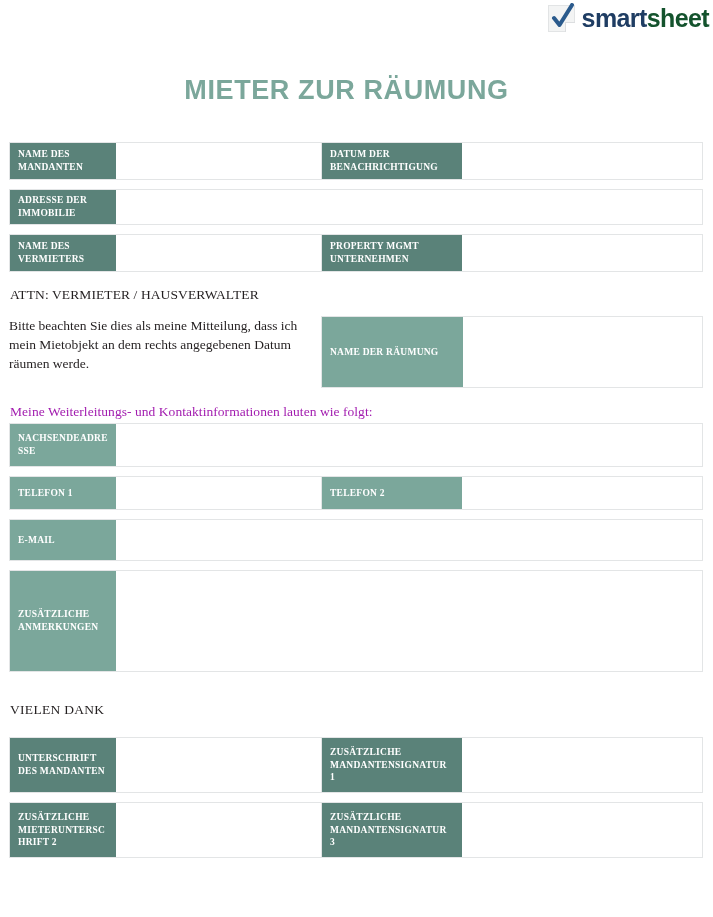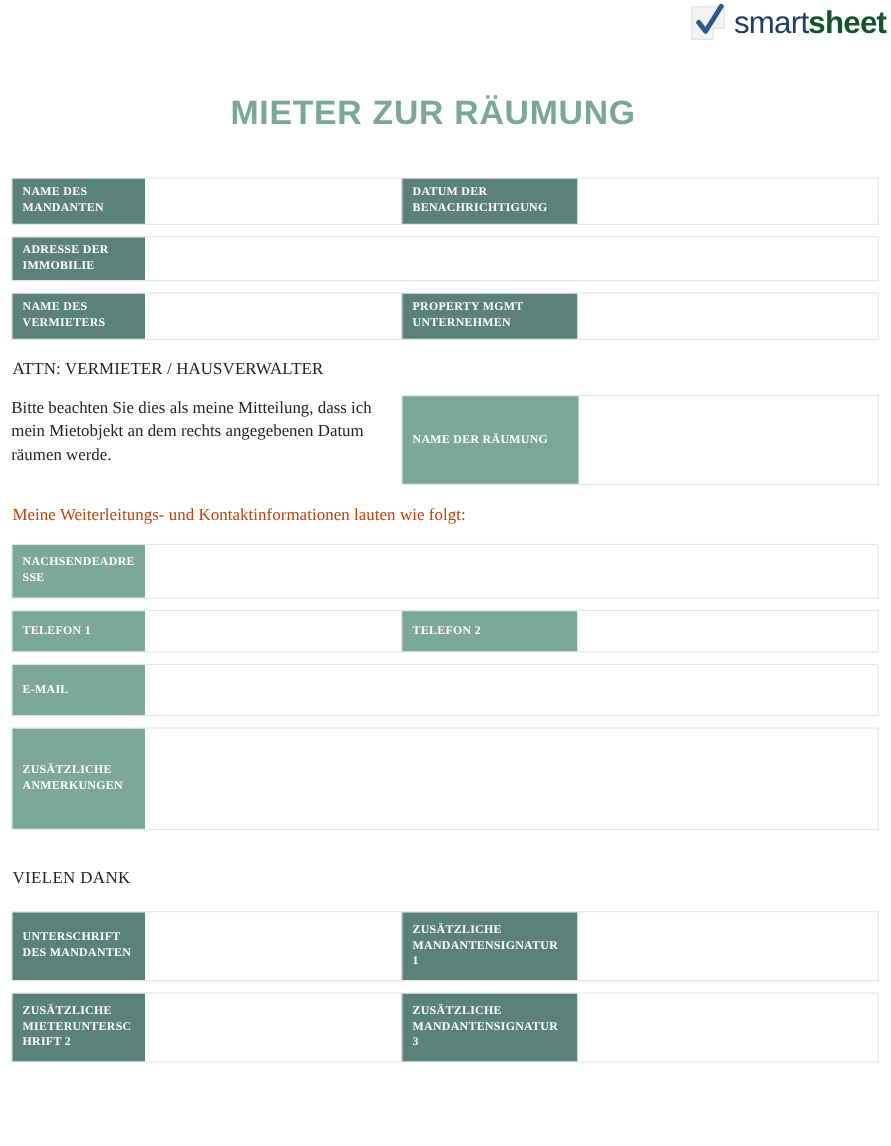--- a/index.html
+++ b/index.html
@@ -68,21 +68,21 @@
     border-left: 1px solid #dcdee0;
     border-top: 1px solid #dcdee0;
   }
   .logo-mark svg { position: absolute; left: 2px; top: -3px; }
   .logo-word {
     font-size: 25px;
     line-height: 1;
     letter-spacing: -0.6px;
     white-space: nowrap;
   }
-  .logo-word .w1 { color: #1f3d63; font-weight: normal; text-align: right; }
+  .logo-word .w1 { color: #1f3d63; font-weight: bold; text-align: right; }
   .logo-word .w2 { color: #14532d; font-weight: bold; text-align: right; }
 
   
   .main-title {
     text-align: center;
     font-size: 27px;
     font-weight: bold;
     letter-spacing: 0.6px;
     color: #7ba79b;
     margin: 27px 0 0 0;
@@ -135,21 +135,21 @@
   .w-label-1 { width: 106px; }
   .w-label-2 { width: 141px; }
   .val-1     { width: 205px; flex: 0 0 205px; }
 
   .h-standard { height: 38px; }
   .h-vacate   { height: 72px; }
   .h-address  { height: 36px; }
   .h-fwd      { height: 44px; }
   .h-tel      { height: 34px; }
   .h-email    { height: 42px; }
-  .h-notes    { height: 82px; }
+  .h-notes    { height: 102px; }
   .h-sign     { height: 56px; }
 
   
   .attn {
     font-size: 13.5px;
     color: #231f20;
     margin: 15px 0 0 1px;
     letter-spacing: 0.1px;
   }
   .intro-block {
@@ -168,22 +168,22 @@
   .intro-row {
     flex: 1 1 auto;
     display: flex;
     align-items: stretch;
     border: 1px solid #e3e5e6;
     box-sizing: border-box;
     background: #ffffff;
   }
   .fwd-line {
     font-size: 13.5px;
-    color: #c2410c;
-    margin: 16px 0 15px 1px;
+    color: #a21caf;
+    margin: 16px 0 3px 1px;
     letter-spacing: 0.05px;
   }
   .thanks {
     font-size: 13.5px;
     color: #231f20;
     margin: 30px 0 19px 1px;
     letter-spacing: 0.3px;
   }
 </style>
 </head>

